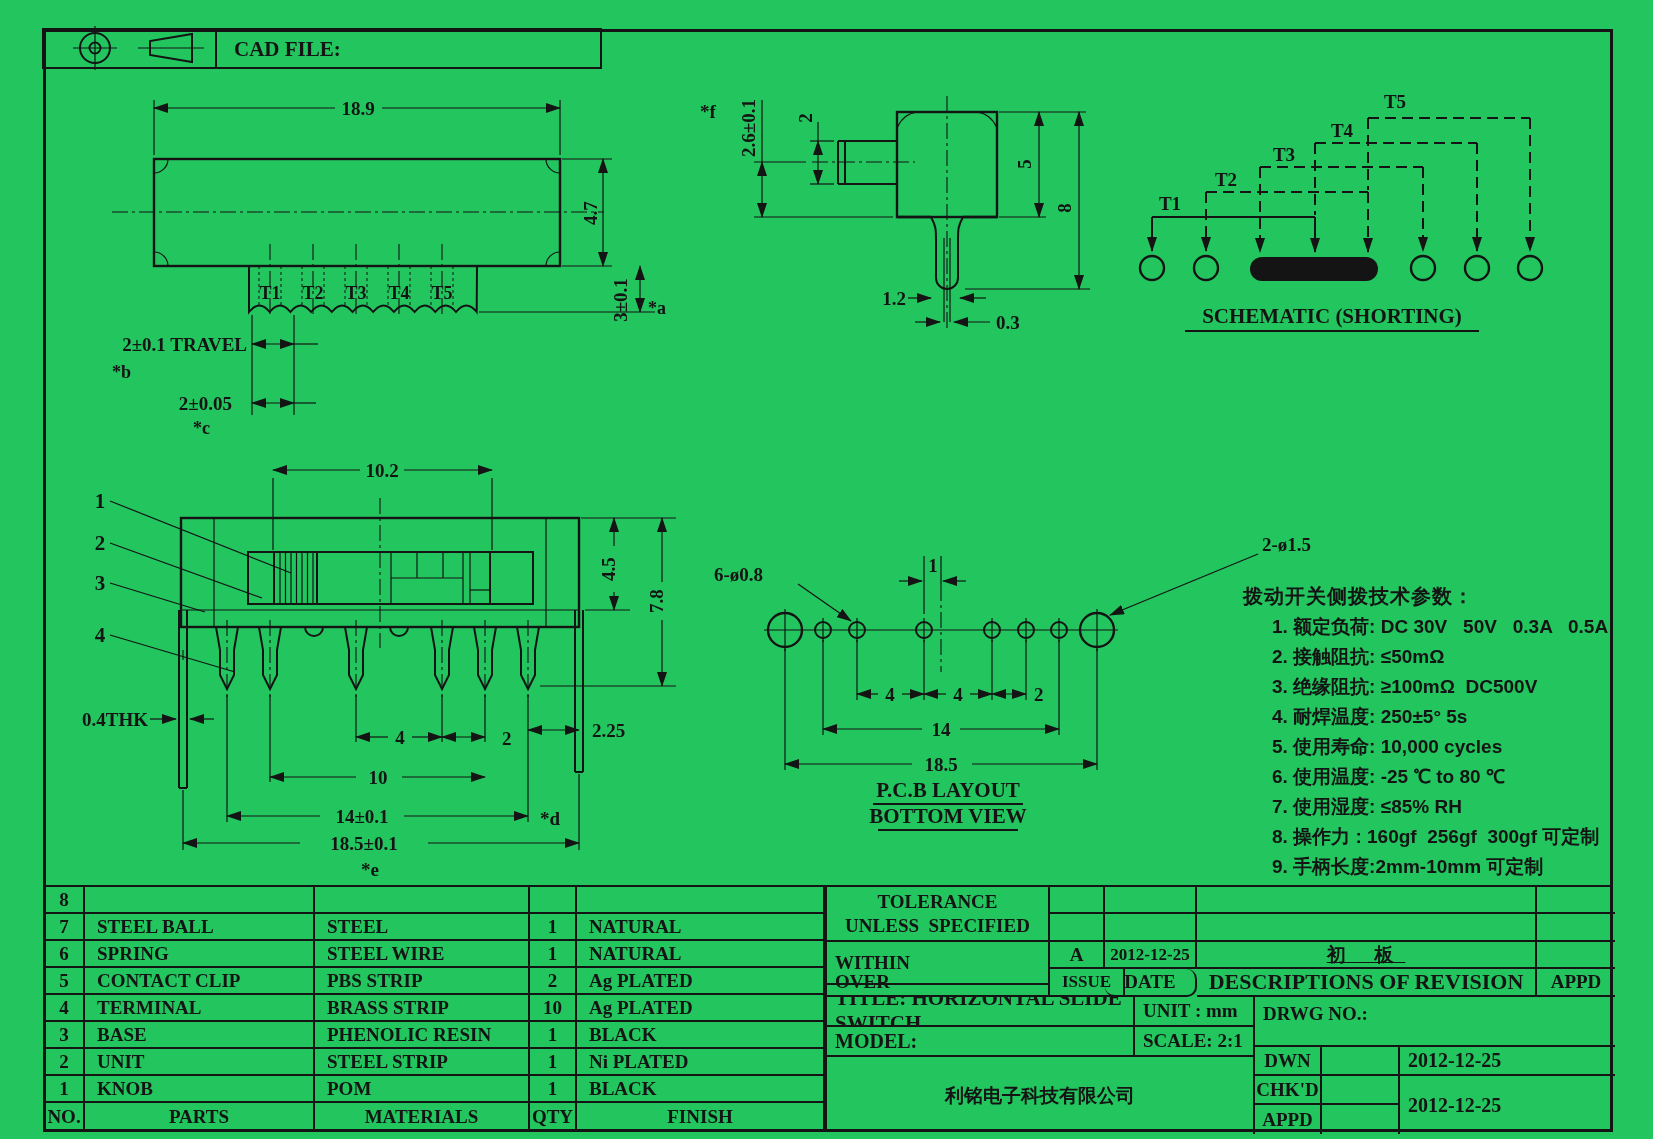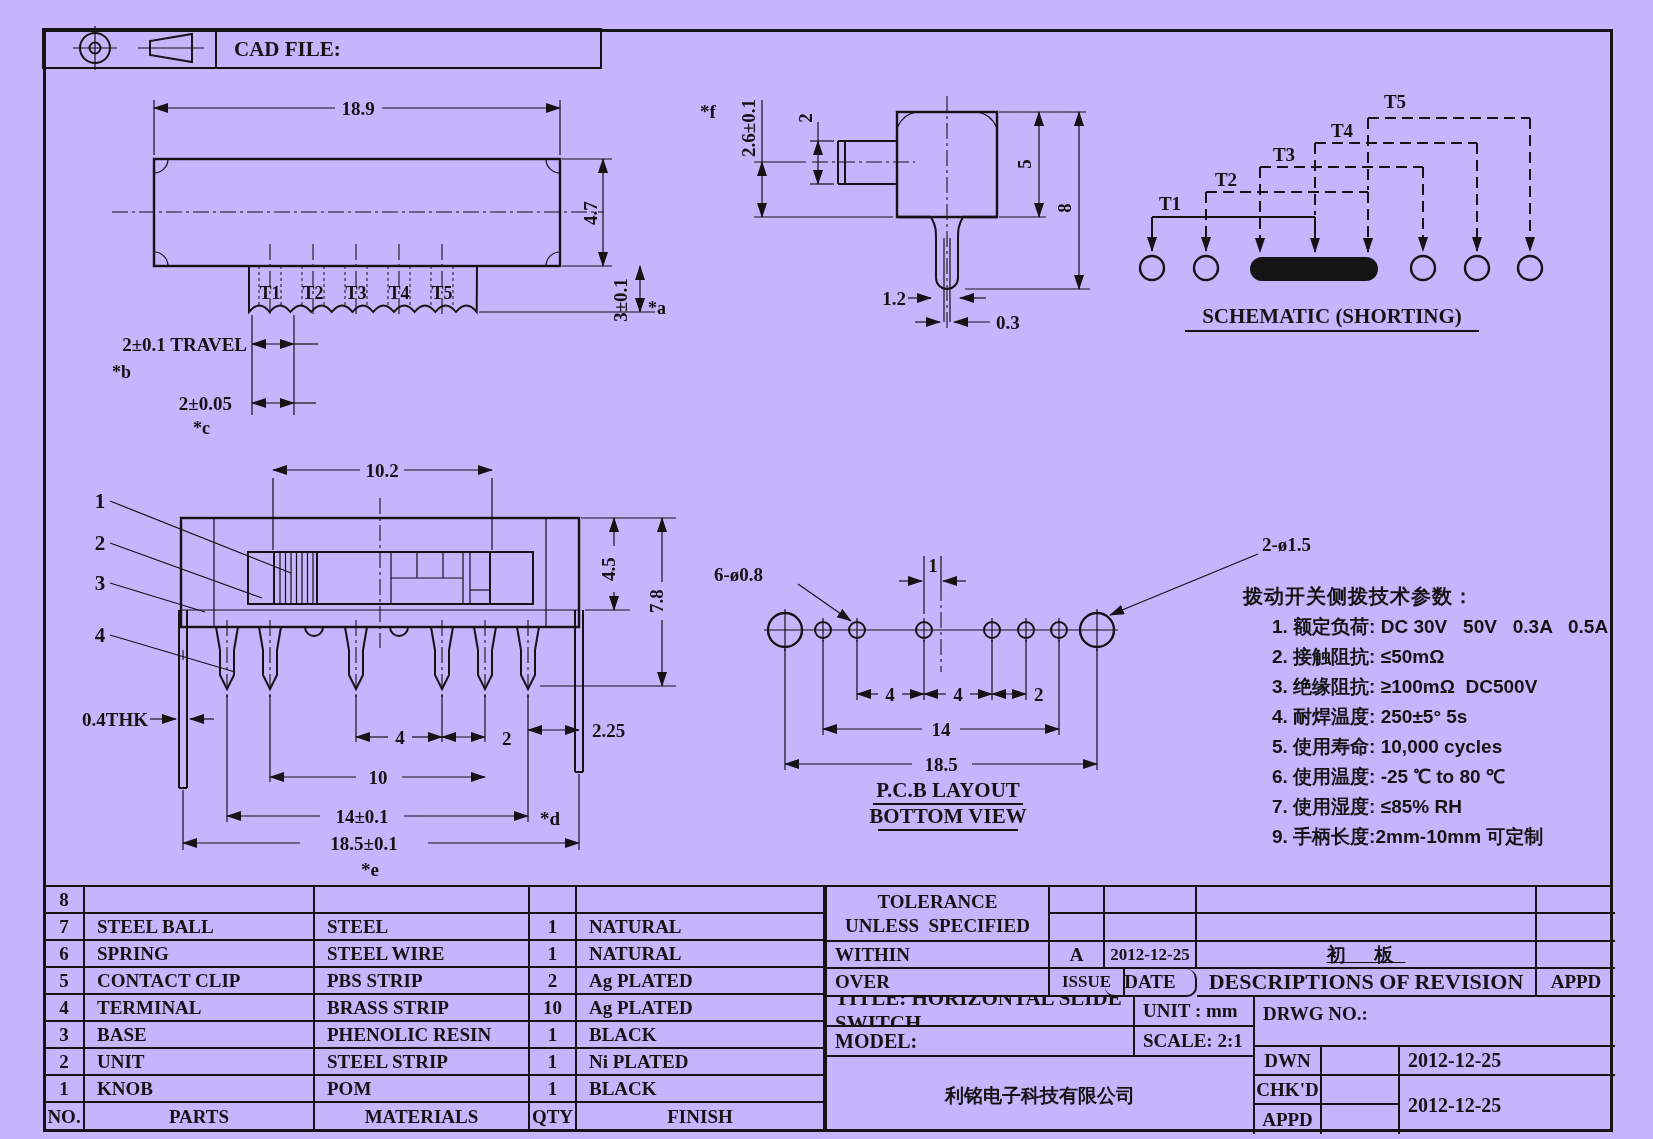--- a/index.html
+++ b/index.html
@@ -1,17 +1,17 @@
 <!DOCTYPE html>
 <html><head>
 <meta charset="utf-8">
 <style>
   html,body{margin:0;padding:0;background:#fff;}
   body{width:1653px;height:1139px;position:relative;font-family:"Liberation Serif",serif;}
-  #sheet{position:absolute;inset:0;background:#c4b5fd;}
+  #sheet{position:absolute;inset:0;background:#22c55e;}
   #frame{position:absolute;left:43px;top:29px;width:1570px;height:1103px;border:3px solid #141414;box-sizing:border-box;}
   svg .s{stroke:#141414;fill:none;}
   svg .w24{stroke-width:2.4;}
   svg .w2{stroke-width:2;}
   svg .t{stroke-width:1.2;}
   svg .dd{stroke-dasharray:16 4 3 4;stroke-width:1.1;}
   svg .dsh{stroke-dasharray:11 6;stroke-width:2;}
   svg .dot{stroke-dasharray:3 3;stroke-width:1;}
   svg text{fill:#141414;}
   .f18{font:bold 18px "Liberation Serif",serif;}
@@ -403,20 +403,21 @@
 
   <div id="specs">
     <div class="title">拨动开关侧拨技术参数：</div>
     <div class="line">1. 额定负荷: DC 30V   50V   0.3A   0.5A</div>
     <div class="line">2. 接触阻抗: ≤50mΩ</div>
     <div class="line">3. 绝缘阻抗: ≥100mΩ  DC500V</div>
     <div class="line">4. 耐焊温度: 250±5° 5s</div>
     <div class="line">5. 使用寿命: 10,000 cycles</div>
     <div class="line">6. 使用温度: -25 ℃ to 80 ℃</div>
     <div class="line">7. 使用湿度: ≤85% RH</div>
+    <div class="line">8. 操作力 : 160gf  256gf  300gf 可定制</div>
     <div class="line">9. 手柄长度:2mm-10mm 可定制</div>
   </div>
 
   <div id="ptable">
     <div class="cell ctr">8</div>
     <div class="cell"></div>
     <div class="cell"></div>
     <div class="cell ctr"></div>
     <div class="cell nr"></div>
 
@@ -476,21 +477,21 @@
       <div style="white-space:pre;line-height:24px;">UNLESS  SPECIFIED</div>
     </div>
     <div class="tc" style="left:223px;top:0;width:55px;height:27px;"></div>
     <div class="tc" style="left:278px;top:0;width:92px;height:27px;"></div>
     <div class="tc" style="left:370px;top:0;width:340px;height:27px;"></div>
     <div class="tc nr" style="left:710px;top:0;width:78px;height:27px;"></div>
     <div class="tc" style="left:223px;top:27px;width:55px;height:28px;"></div>
     <div class="tc" style="left:278px;top:27px;width:92px;height:28px;"></div>
     <div class="tc" style="left:370px;top:27px;width:340px;height:28px;"></div>
     <div class="tc nr" style="left:710px;top:27px;width:78px;height:28px;"></div>
-    <div class="tc" style="left:0;top:55px;width:223px;height:27px;">WITHIN</div>
+    <div class="tc" style="left:0;top:55px;width:223px;height:43px;">WITHIN</div>
     <div class="tc ctr" style="left:223px;top:55px;width:55px;height:27px;">A</div>
     <div class="tc ctr" style="left:278px;top:55px;width:92px;height:27px;font-size:17px;">2012-12-25</div>
     <div class="tc ctr rev" style="left:370px;top:55px;width:340px;height:27px;text-decoration:underline;">初 板</div>
     <div class="tc nr" style="left:710px;top:55px;width:78px;height:27px;"></div>
     <div class="tc" style="left:0;top:82px;width:223px;height:28px;">OVER</div>
     <div class="tc ctr" style="left:223px;top:82px;width:75px;height:28px;font-size:17px;">ISSUE</div>
     <div class="tc ctr" style="left:278px;top:82px;width:92px;height:28px;border-radius:10px;">DATE</div>
     <div class="tc ctr" style="left:370px;top:82px;width:340px;height:28px;font-size:22px;">DESCRIPTIONS OF REVISION</div>
     <div class="tc ctr nr" style="left:710px;top:82px;width:78px;height:28px;">APPD</div>
 

